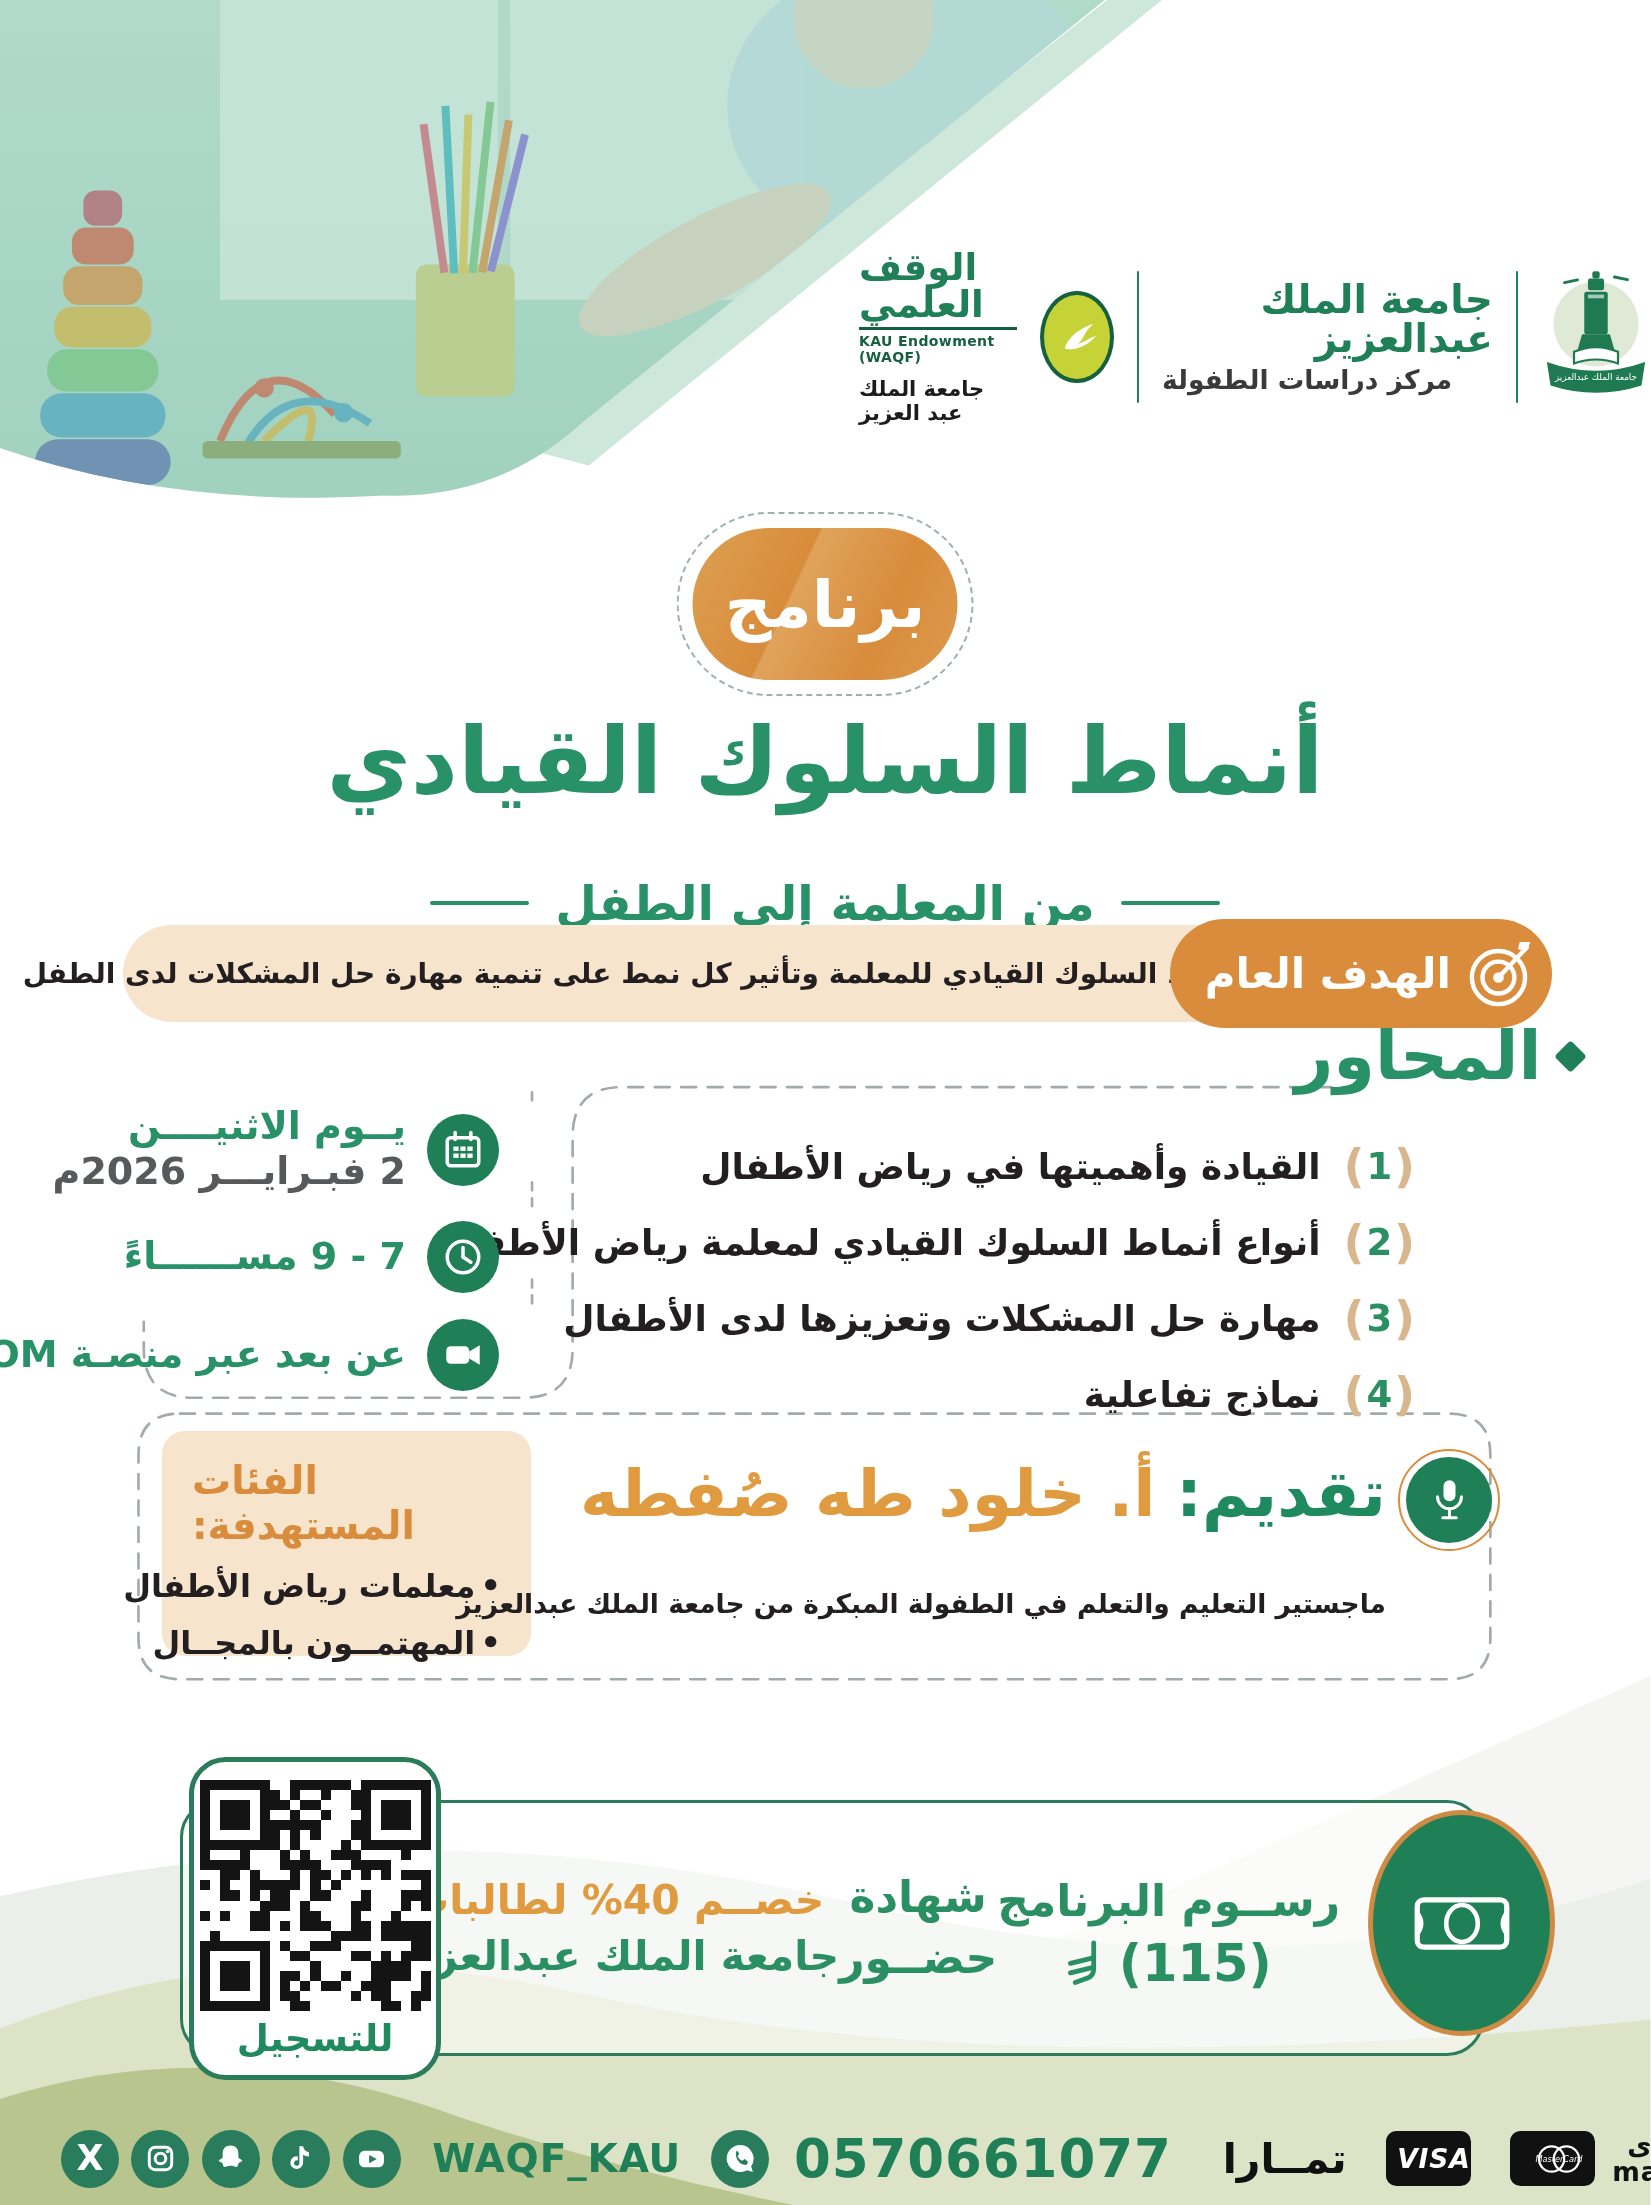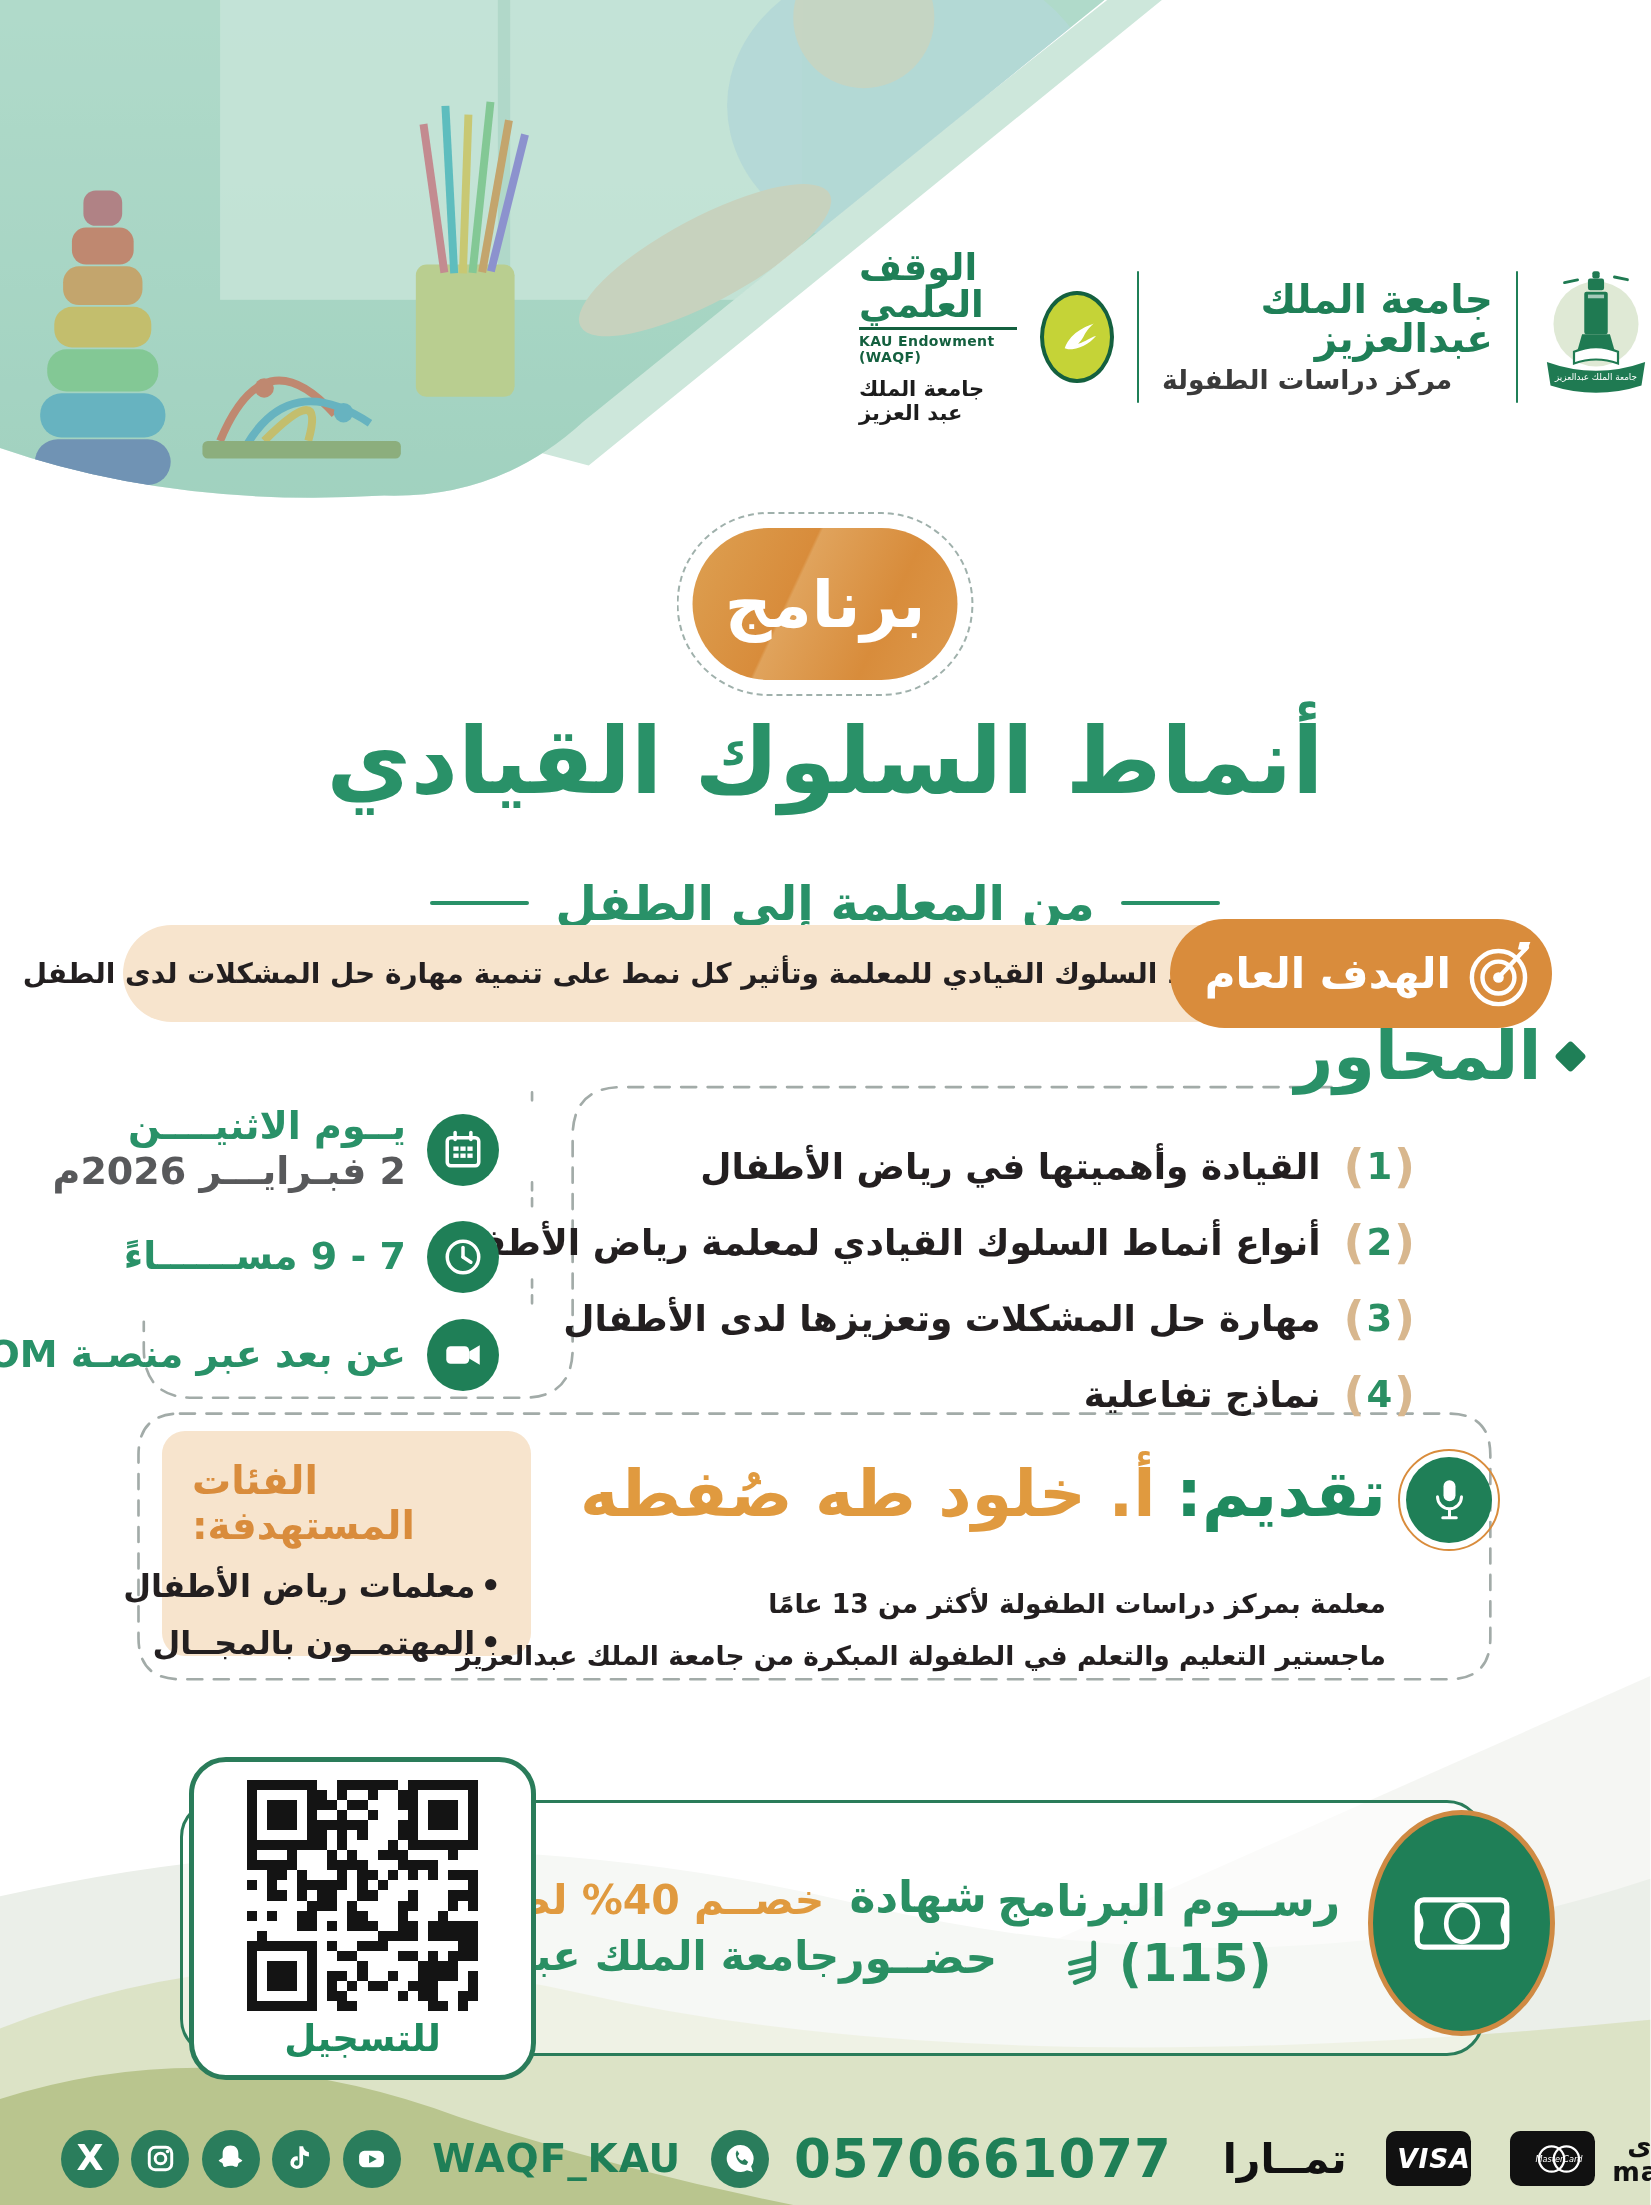--- a/index.html
+++ b/index.html
@@ -69,21 +69,21 @@
   .price-flex{position:absolute;inset:0;display:flex;direction:rtl;align-items:center;justify-content:space-between;padding:0 141px 0 388px;}
   .price-col{display:flex;flex-direction:column;align-items:center;gap:8.8px;}
   .price-div{width:2.6px;height:132px;background:#d98c3c;border-radius:1.8px;}
   .fees-label{color:#2a8f63;font-size:44px;font-weight:800;white-space:nowrap;margin-top:12px;}
   .fees-value{display:flex;align-items:center;gap:12.4px;direction:rtl;}
   .fees-value .v{color:#2a8f63;font-size:51px;font-weight:800;direction:ltr;}
   .cert{color:#2a8f63;font-size:44px;font-weight:800;line-height:1.2;text-align:center;white-space:nowrap;}
   .disc1{color:#e09a3f;font-size:41px;font-weight:800;white-space:nowrap;}
   .disc2{color:#2a8f63;font-size:41px;font-weight:800;white-space:nowrap;}
   .money{position:absolute;left:1369px;top:1810px;width:187px;height:226px;border-radius:50%;background:#1f7f57;border:5.3px solid #cf8a43;display:flex;align-items:center;justify-content:center;z-index:3;}
-  .qr-box{position:absolute;left:190px;top:1757px;width:347px;height:323px;background:#fff;border:5.3px solid #2a7c5a;border-radius:37px;display:flex;flex-direction:column;align-items:center;justify-content:center;gap:8.8px;z-index:4;}
+  .qr-box{position:absolute;left:190px;top:1757px;width:252px;height:323px;background:#fff;border:5.3px solid #2a7c5a;border-radius:37px;display:flex;flex-direction:column;align-items:center;justify-content:center;gap:8.8px;z-index:4;}
   .qr-label{color:#1f8a5f;font-size:37px;font-weight:800;line-height:1;}
   
   .footer{position:absolute;left:62px;top:2119px;width:1528px;height:79px;display:flex;direction:ltr;align-items:center;z-index:3;}
   .soc{width:58px;height:58px;border-radius:50%;background:#2a7d5c;display:flex;align-items:center;justify-content:center;margin-right:12.4px;flex:0 0 auto;}
   .soc .xg{color:#fff;font-size:35px;font-weight:800;line-height:1;}
   .handle{color:#1f7f57;font-size:39px;font-weight:800;margin-left:19.4px;letter-spacing:0.9px;}
   .wa{margin-left:30px;}
   .phone{color:#1f7f57;font-size:53px;font-weight:800;margin-left:12.4px;direction:ltr;letter-spacing:0.9px;}
   .tamara{color:#111;font-size:41px;font-weight:800;margin-left:51px;}
   .card{width:85px;height:55px;background:#111;border-radius:10.6px;display:flex;align-items:center;justify-content:flex-end;margin-left:39px;flex:0 0 auto;}
@@ -324,21 +324,20 @@
         <line x1="34" y1="44" x2="34" y2="52" stroke="#fff" stroke-width="4" stroke-linecap="round"></line>
         <line x1="25" y1="54" x2="43" y2="54" stroke="#fff" stroke-width="4" stroke-linecap="round"></line>
       </svg>
     </div>
   </div>
   <div class="presenter-row">
     <span class="presenter-label">تقديم:</span>
     <span class="presenter-name">أ. خلود طه صُفطه</span>
   </div>
   <div class="presenter-bios">
-    <div class="bio">معلمة بمركز دراسات الطفولة لأكثر من 13 عامًا</div>
     <div class="bio">ماجستير التعليم والتعلم في الطفولة المبكرة من جامعة الملك عبدالعزيز</div>
   </div>
 
   <div class="price-bar">
     <div class="price-flex">
       <div class="price-col">
         <div class="fees-label">رســوم البرنامج</div>
         <div class="fees-value">
           <span class="v">(115)</span>
           <svg width="41" height="48" viewBox="0 0 60 70">

